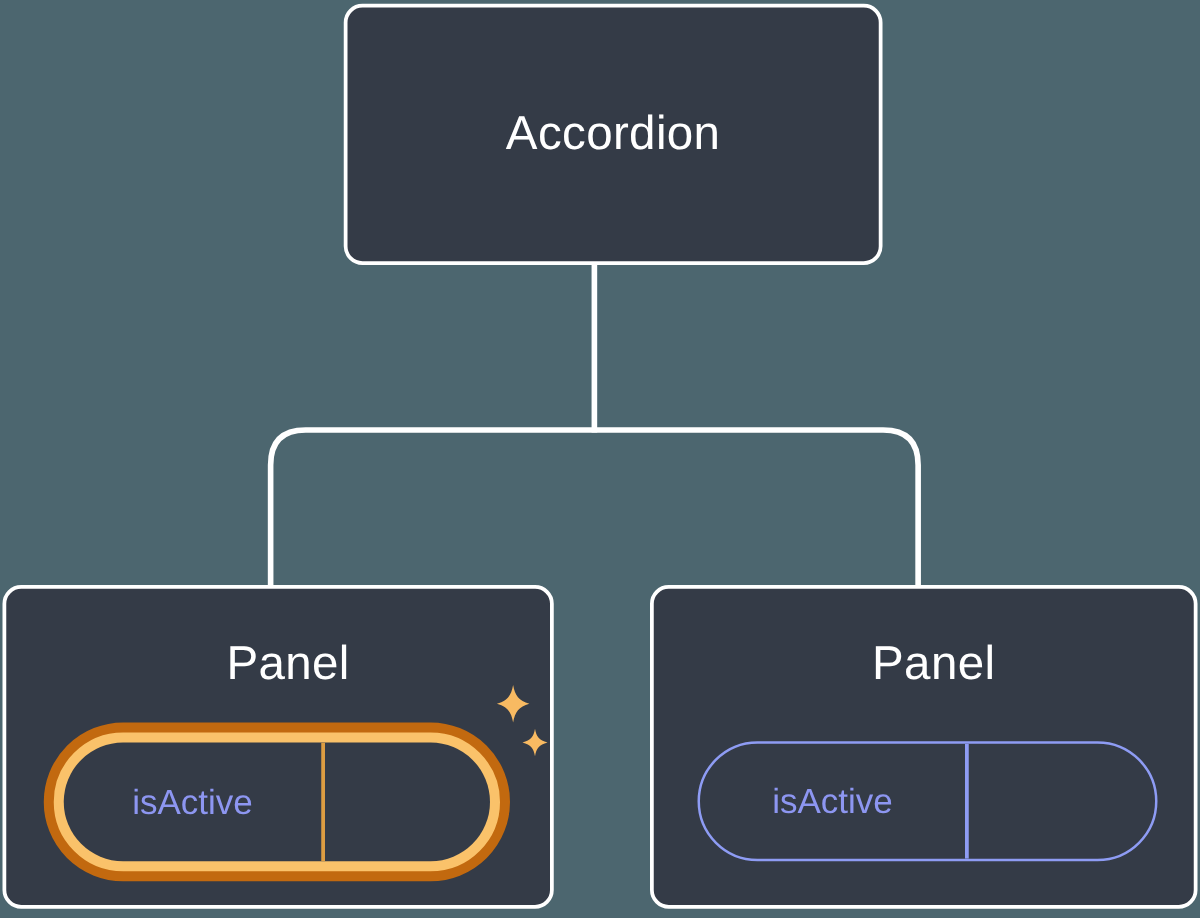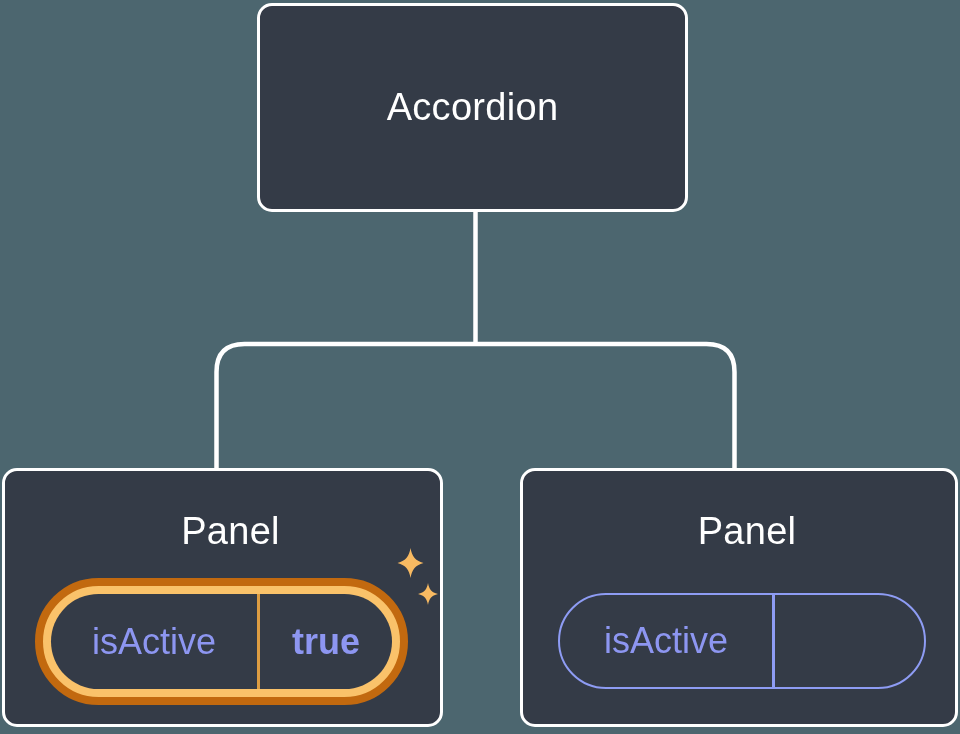--- a/index.html
+++ b/index.html
@@ -26,21 +26,21 @@
     fill: none;
   }
   .node {
     position: absolute;
     box-sizing: border-box;
     background: var(--node-fill, #343B47);
     border: 3px solid var(--node-border, #FFFFFF);
     border-radius: 15px;
   }
   .node-root {
-    left: 257px; top: 3px;
+    left: 275px; top: 3px;
     width: 431px; height: 209px;
     display: flex;
     align-items: center;
     justify-content: center;
   }
   .node-panel-left {
     left: 2px; top: 468px;
     width: 441px; height: 259px;
   }
   .node-panel-right {
@@ -87,21 +87,21 @@
     position: absolute;
     left: 35px; top: 122px;
     width: 368px; height: 96px;
     border: 2px solid var(--purple-border, #8E9CF4);
   }
   .pill-cell {
     display: flex;
     align-items: center;
     justify-content: center;
     color: var(--purple-text, #8D96F1);
-    font-size: 36px;
+    font-size: 28px;
     white-space: nowrap;
   }
   .cell-name-active { width: 206px; }
   .cell-name-plain  { width: 212px; }
   .cell-value { flex: 1; }
   .cell-value-bold { font-weight: 700; }
   .pill-divider { width: 3px; }
   .divider-orange { background: var(--ring-divider, #DD9D42); }
   .divider-purple { width: 2.5px; background: var(--purple-border, #8E9CF4); }
   .sparkles {
@@ -126,21 +126,20 @@
     <div class="node-title">Accordion</div>
   </div>
 
   <div class="node node-panel-left">
     <div class="node-title panel-title">Panel</div>
 
     <div class="pill-highlight">
       <div class="pill pill-inner-active">
         <div class="pill-cell cell-name-active">isActive</div>
         <div class="pill-divider divider-orange"></div>
-        <div class="pill-cell cell-value cell-value-bold">true</div>
       </div>
     </div>
 
     <svg class="sparkles" viewBox="0 0 56 66" xmlns="http://www.w3.org/2000/svg">
       <path class="sparkle" d="M 24.5 5
                C 26 13.5, 29 17.5, 37.5 20
                C 29 22.5, 26 26.5, 24.5 35
                C 23 26.5, 20 22.5, 11.5 20
                C 20 17.5, 23 13.5, 24.5 5 Z"></path>
       <path class="sparkle" d="M 42 40

